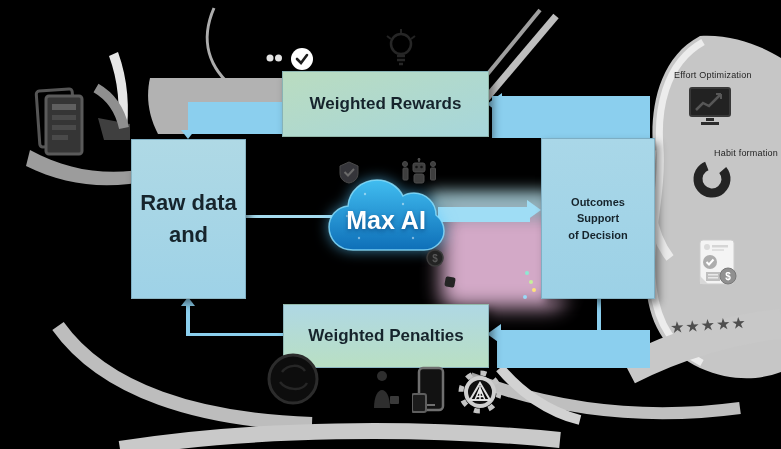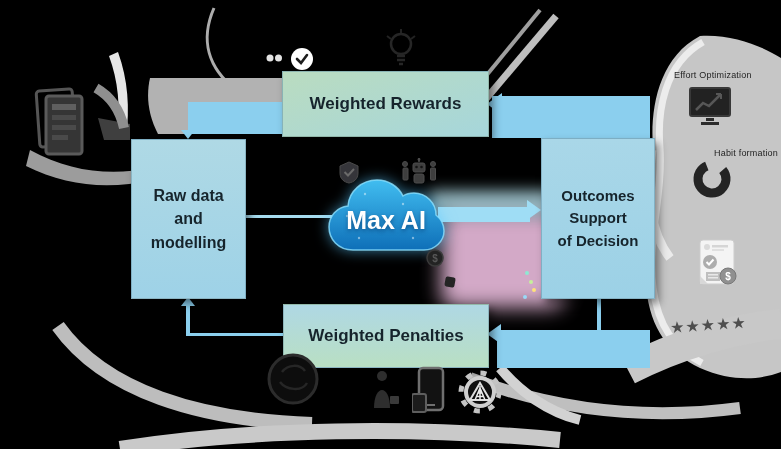--- a/index.html
+++ b/index.html
@@ -29,23 +29,23 @@
   .bl-head{left:181px;top:297px;width:0;height:0;border-left:7px solid transparent;
            border-right:7px solid transparent;border-bottom:9px solid #8BCFEE;}
   .br-vline{left:597px;top:297px;width:4px;height:36px;}
   .br-bar{left:497px;top:330px;width:153px;height:38px;}
   .br-head{left:487px;top:324px;width:0;height:0;border-top:10px solid transparent;
            border-bottom:10px solid transparent;border-right:14px solid #8BCFEE;}
   
   .box{z-index:3;display:flex;flex-direction:column;align-items:center;justify-content:center;
        font-weight:700;color:#16242C;text-align:center;
        border:1px solid rgba(30,70,90,.25);box-shadow:4px 5px 8px rgba(0,0,0,.45);}
-  .box-raw{left:131px;top:139px;width:113px;height:158px;font-size:16px;line-height:1.45;
+  .box-raw{left:131px;top:139px;width:113px;height:158px;font-size:22px;line-height:1.45;
            background:linear-gradient(180deg,#AFD9E5,#9ED2E7);}
-  .box-out{left:541px;top:138px;width:112px;height:159px;font-size:15px;line-height:1.5;
+  .box-out{left:541px;top:138px;width:112px;height:159px;font-size:11px;line-height:1.5;
            background:linear-gradient(180deg,#A9D7E8,#9CD1E6);}
   .box-rew{left:282px;top:71px;width:205px;height:64px;font-size:17px;
            background:linear-gradient(160deg,#BADCC0,#A6D6DB);}
   .box-pen{left:283px;top:304px;width:204px;height:62px;font-size:17px;
            background:linear-gradient(180deg,#AFD8E4,#B9DFC3);}
   
   .cloud{left:325px;top:176px;width:122px;height:80px;z-index:4;}
   .cloud svg{filter:drop-shadow(0 0 7px rgba(90,200,255,.6));}
   .cloud-label{position:absolute;left:0;top:14px;width:122px;height:60px;display:flex;
                align-items:center;justify-content:center;color:#fff;font-weight:700;
@@ -101,21 +101,20 @@
   <div class="abs arr bar bl-vline"></div>
   <div class="abs arr bar bl-hline"></div>
   <div class="abs arr bl-head"></div>
   <div class="abs arr bar br-vline"></div>
   <div class="abs arr bar br-bar"></div>
   <div class="abs arr br-head"></div>
 
   <div class="abs box box-raw">
     <div>Raw data</div>
     <div>and</div>
-    <div>modelling</div>
   </div>
   <div class="abs box box-out">
     <div>Outcomes</div>
     <div>Support</div>
     <div>of Decision</div>
   </div>
   <div class="abs box box-rew">
     <div>Weighted Rewards</div>
   </div>
   <div class="abs box box-pen">

